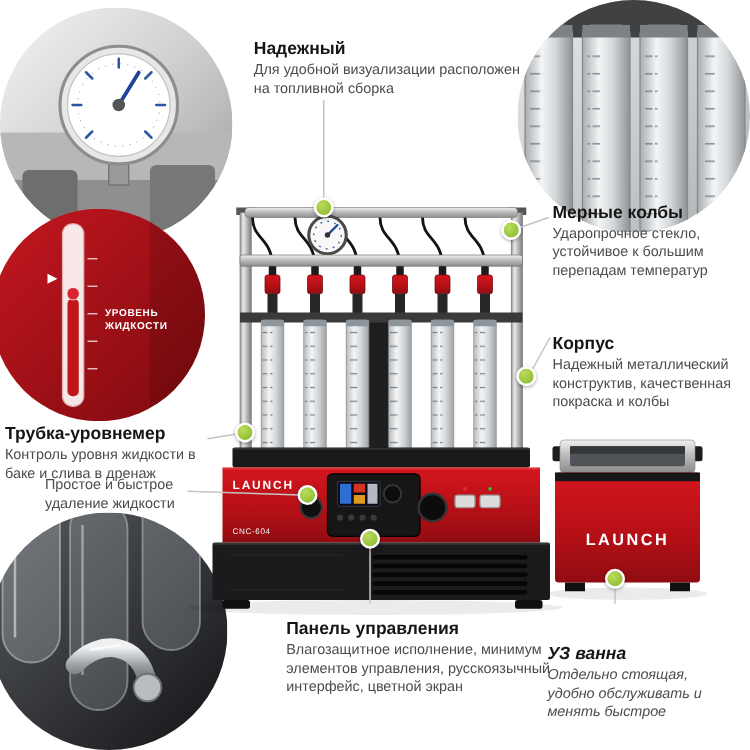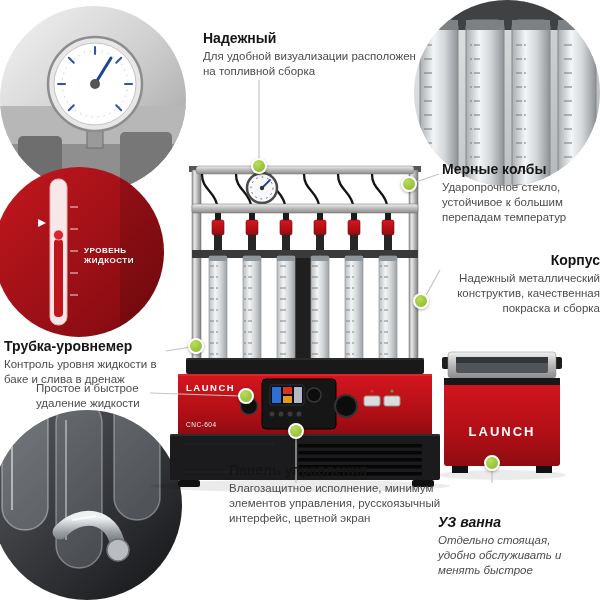--- a/index.html
+++ b/index.html
@@ -375,35 +375,35 @@
   <div class="callout" style="left:203px;top:30px;width:215px;">
     <h3>Надежный</h3>
     <p>Для удобной визуализации расположен на топливной сборка</p>
   </div>
 
   <div class="callout" style="left:442px;top:161px;width:152px;">
     <h3>Мерные колбы</h3>
     <p>Ударопрочное стекло, устойчивое к большим перепадам температур</p>
   </div>
 
-  <div class="callout" style="left:442px;top:252px;width:158px;text-align:right;">
+  <div class="callout" style="left:442px;top:266px;width:158px;">
     <h3>Корпус</h3>
-    <p>Надежный металлический конструктив, качественная покраска и сборка</p>
+    <p>Надежный металлический конструктив, качественная покраска и колбы</p>
   </div>
 
   <div class="callout align-right" style="left:4px;top:338px;width:158px;">
     <h3>Трубка-уровнемер</h3>
     <p>Контроль уровня жидкости в баке и слива в дренаж</p>
   </div>
 
   <div class="callout" style="left:36px;top:381px;width:130px;">
     <p>Простое и быстрое удаление жидкости</p>
   </div>
 
-  <div class="callout" style="left:229px;top:462px;width:215px;">
+  <div class="callout" style="left:229px;top:494px;width:215px;">
     <h3>Панель управления</h3>
     <p>Влагозащитное исполнение, минимум элементов управления, русскоязычный интерфейс, цветной экран</p>
   </div>
 
   <div class="callout" style="left:438px;top:514px;width:150px;font-style:italic;">
     <h3>УЗ ванна</h3>
     <p>Отдельно стоящая, удобно обслуживать и менять быстрое</p>
   </div>
 
 </div>

